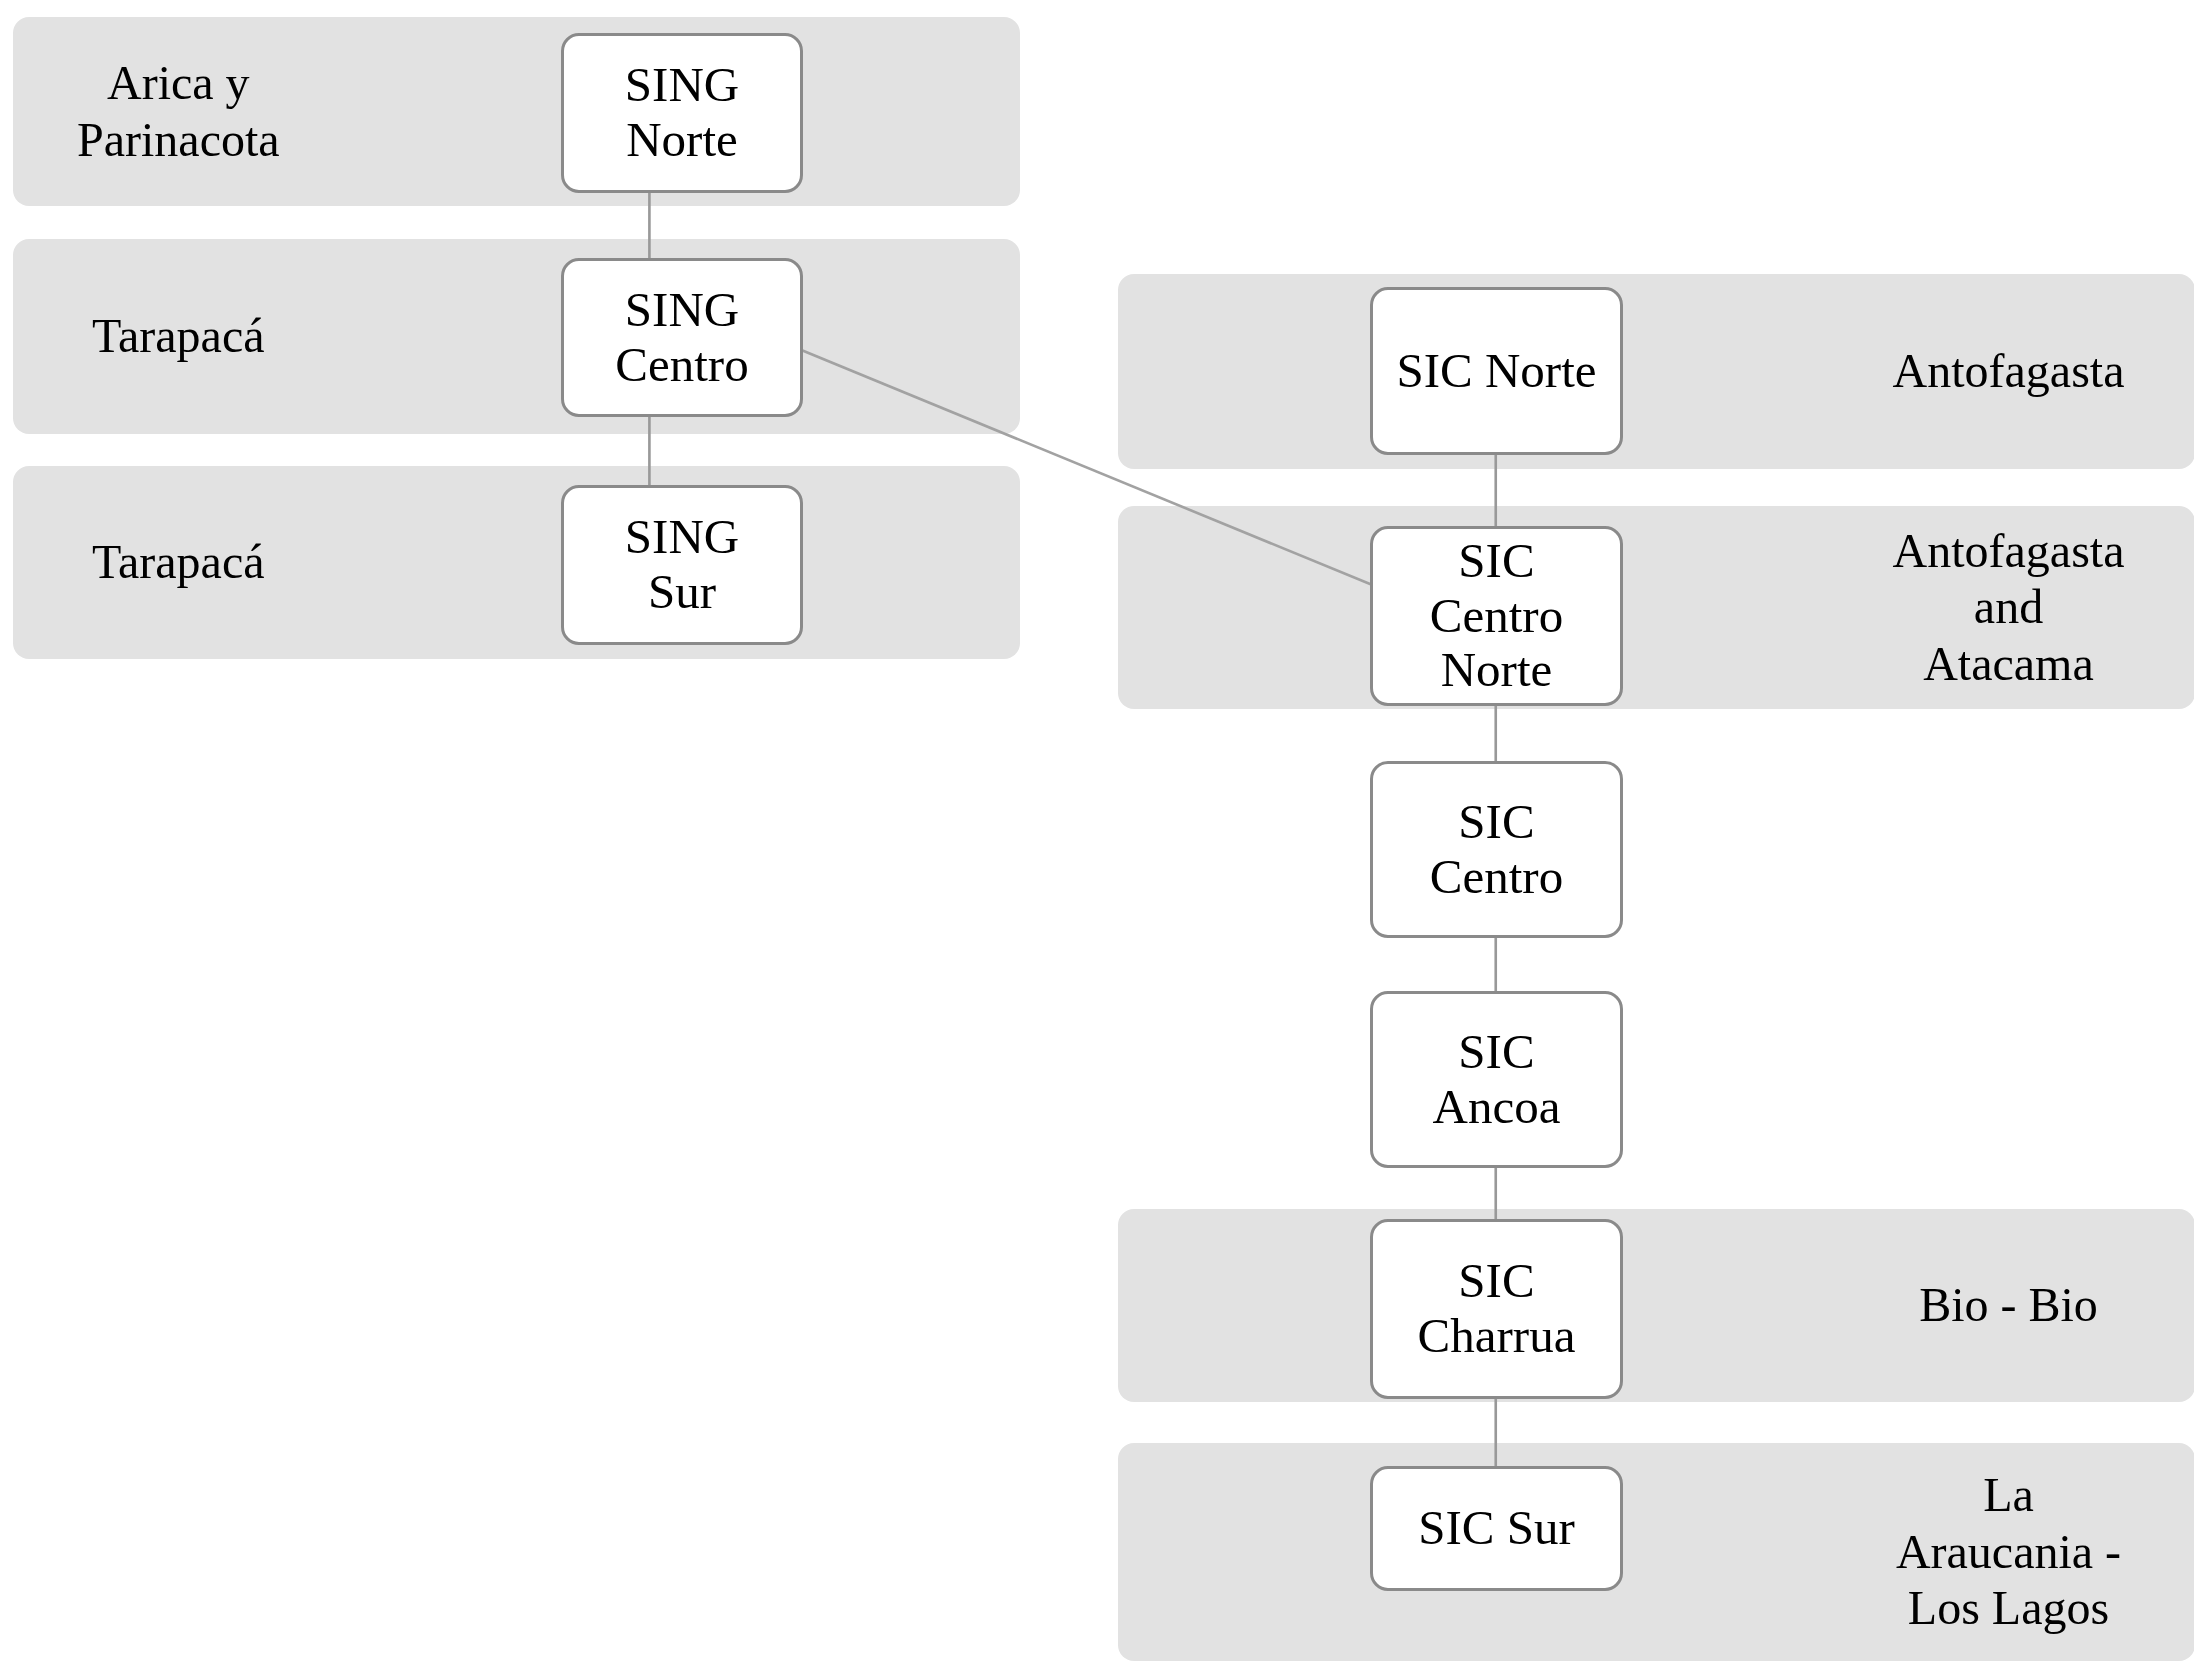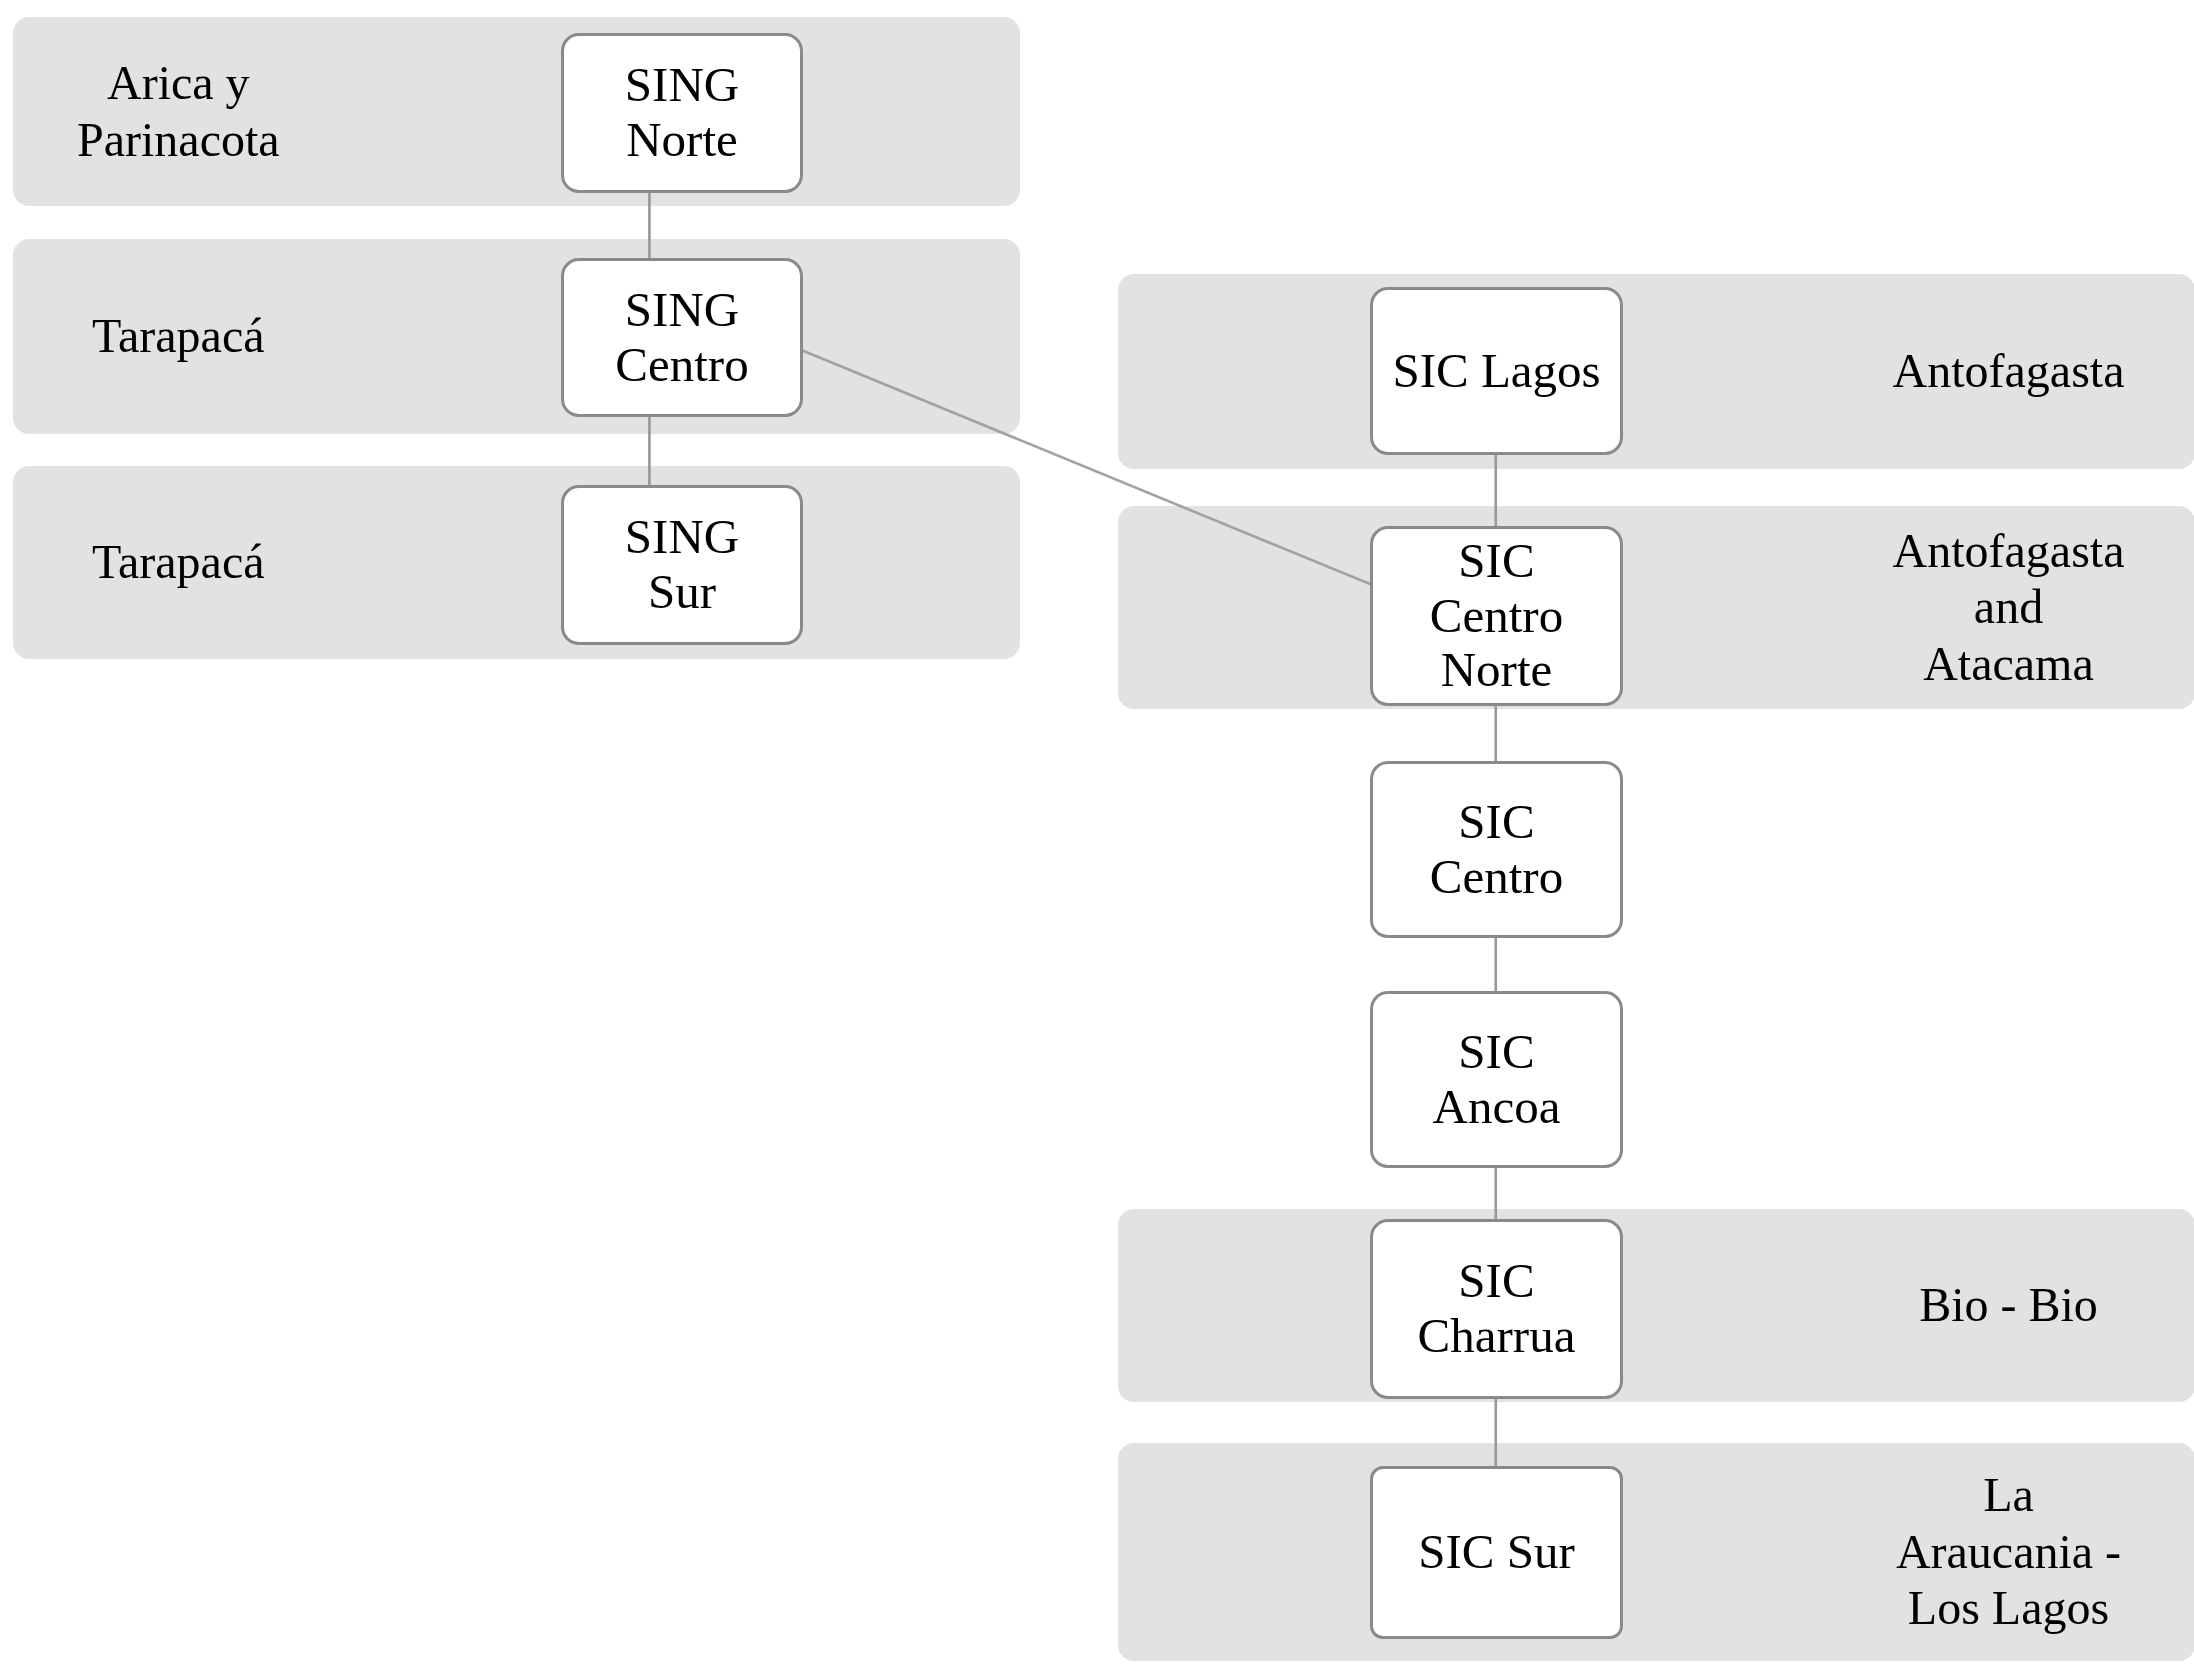--- a/index.html
+++ b/index.html
@@ -71,21 +71,21 @@
 
   .node-sing-norte  { top: 33px;   height: 160px; }
   .node-sing-centro { top: 258px;  height: 159px; }
   .node-sing-sur    { top: 485px;  height: 160px; }
 
   .node-sic-norte        { top: 287px;  height: 168px; }
   .node-sic-centro-norte { top: 526px;  height: 180px; }
   .node-sic-centro       { top: 761px; height: 177px; }
   .node-sic-ancoa        { top: 991px; height: 177px; }
   .node-sic-charrua      { top: 1219px; height: 180px; }
-  .node-sic-sur          { top: 1466px; height: 173px; border-radius: 13px; }
+  .node-sic-sur          { top: 1466px; height: 125px; }
 
   .connectors {
     position: absolute;
     left: 0;
     top: 0;
     z-index: 1;
   }
   .connectors line {
     stroke: var(--connector, #999999);
     stroke-width: 3.5;
@@ -138,21 +138,21 @@
 Los Lagos</div>
   </div>
 
   <div class="node node-col-left node-sing-norte">SING
 Norte</div>
   <div class="node node-col-left node-sing-centro">SING
 Centro</div>
   <div class="node node-col-left node-sing-sur">SING
 Sur</div>
 
-  <div class="node node-col-right node-sic-norte">SIC Lagos</div>
+  <div class="node node-col-right node-sic-norte">SIC Norte</div>
   <div class="node node-col-right node-sic-centro-norte">SIC
 Centro
 Norte</div>
   <div class="node node-col-right node-sic-centro">SIC
 Centro</div>
   <div class="node node-col-right node-sic-ancoa">SIC
 Ancoa</div>
   <div class="node node-col-right node-sic-charrua">SIC
 Charrua</div>
   <div class="node node-col-right node-sic-sur">SIC Sur</div>

